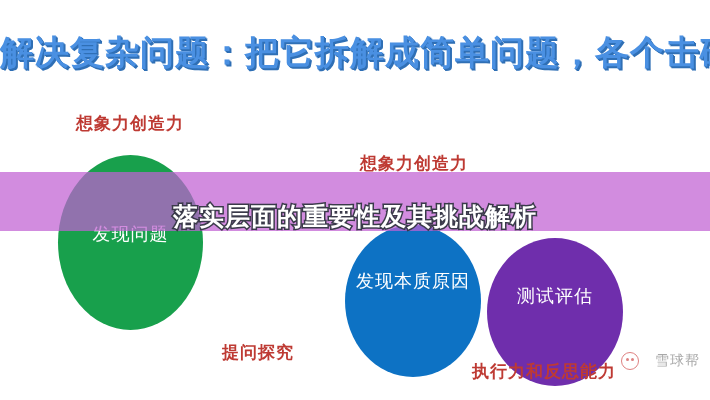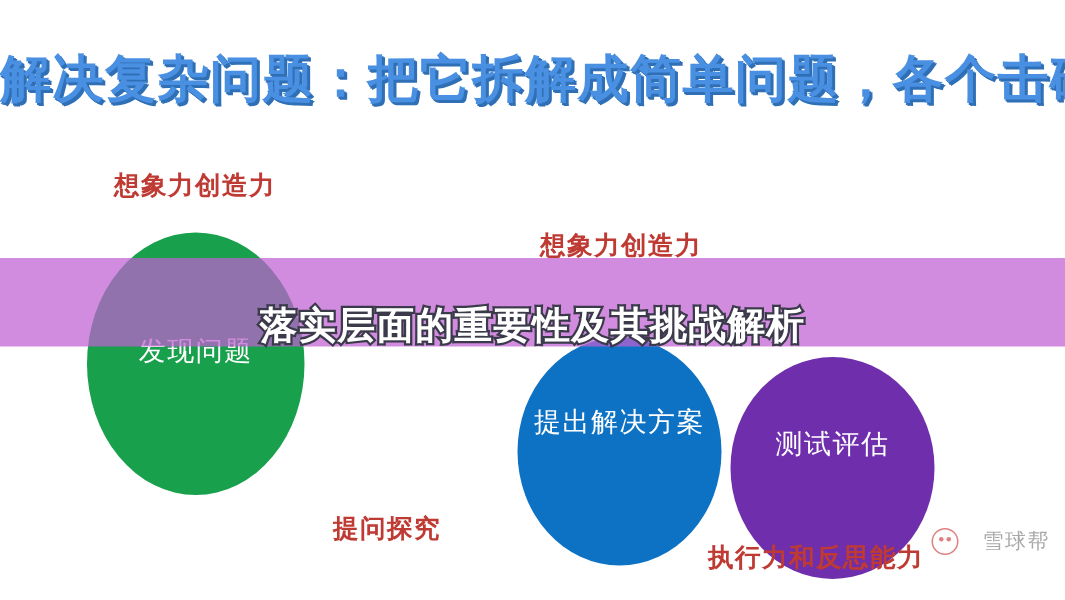--- a/index.html
+++ b/index.html
@@ -163,21 +163,21 @@
   <div class="caption cap-imagination">想象力创造力</div>
 
   <div class="circles">
 
     <div class="bubble b-green">
       <span class="lbl">发现问题</span>
     </div>
 
 
     <div class="bubble b-blue">
-      <span class="lbl">提出解决方案</span>
+      <span class="lbl">发现本质原因</span>
     </div>
 
     <div class="bubble b-purple">
       <span class="lbl">测试评估</span>
     </div>
 
   </div>
 
   <div class="caption cap-inquiry">提问探究</div>
 

